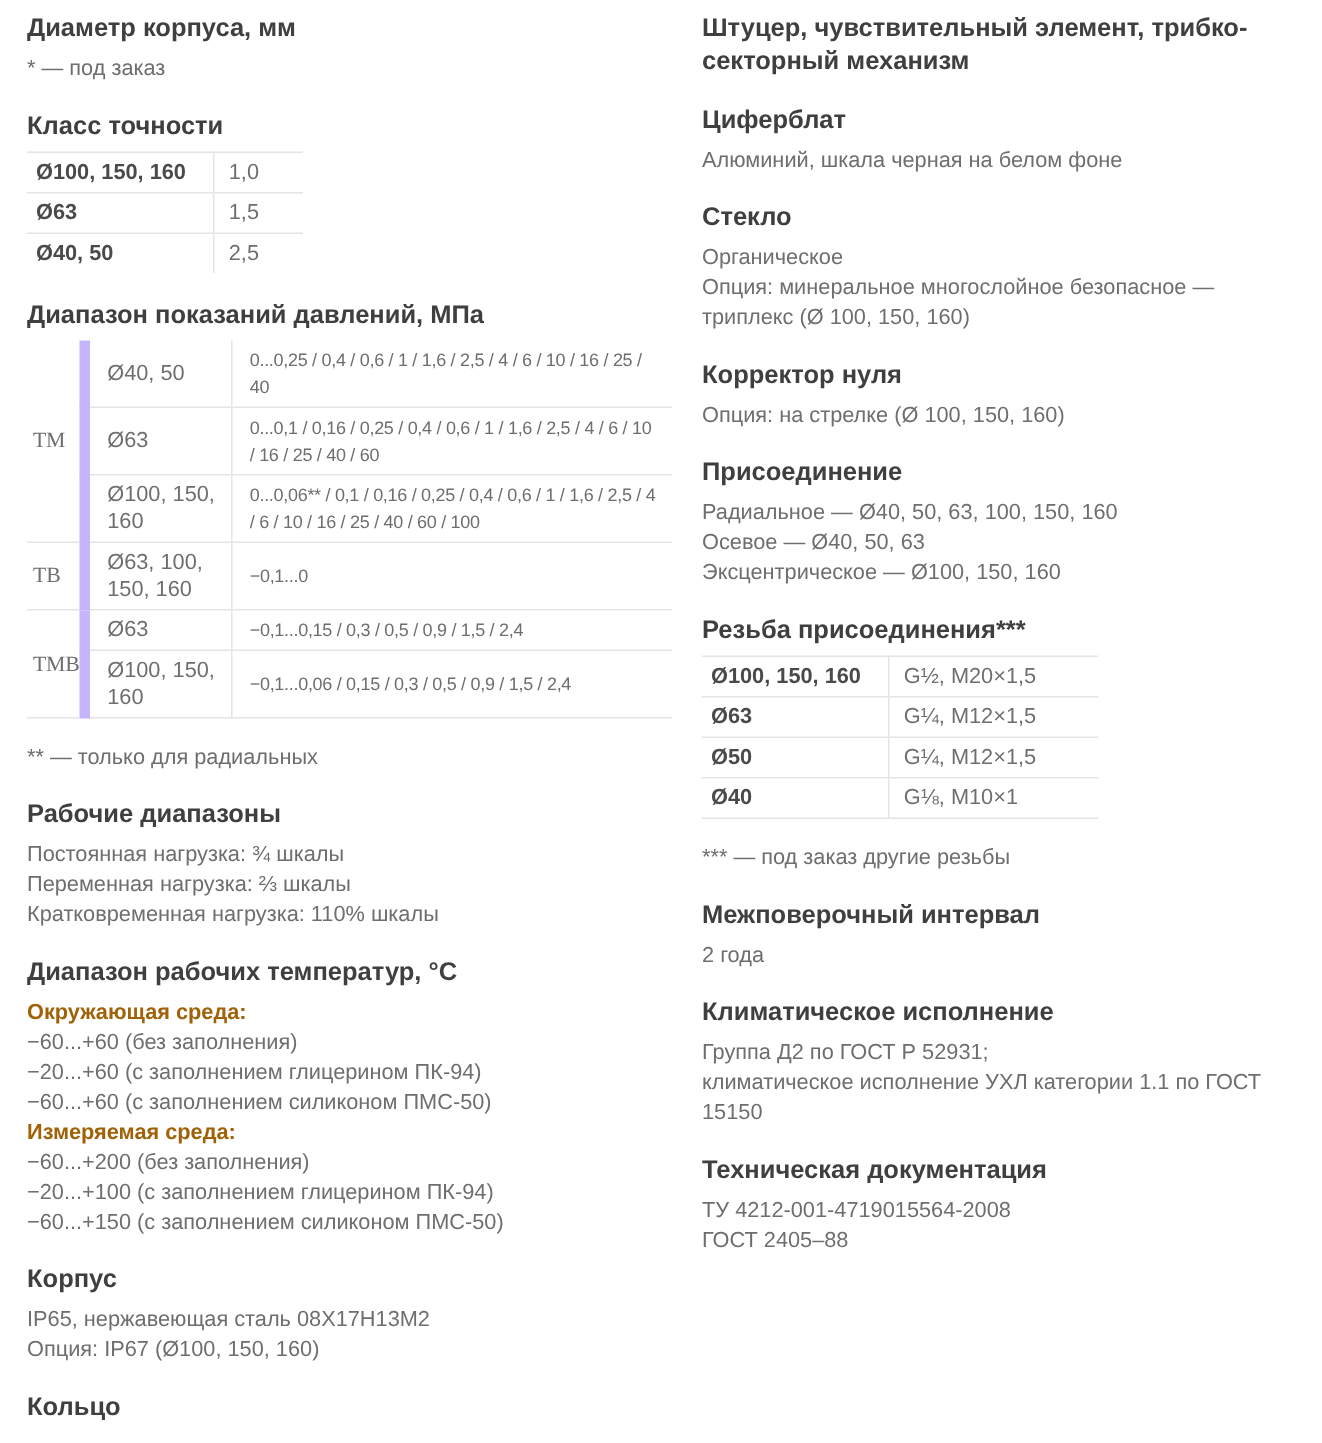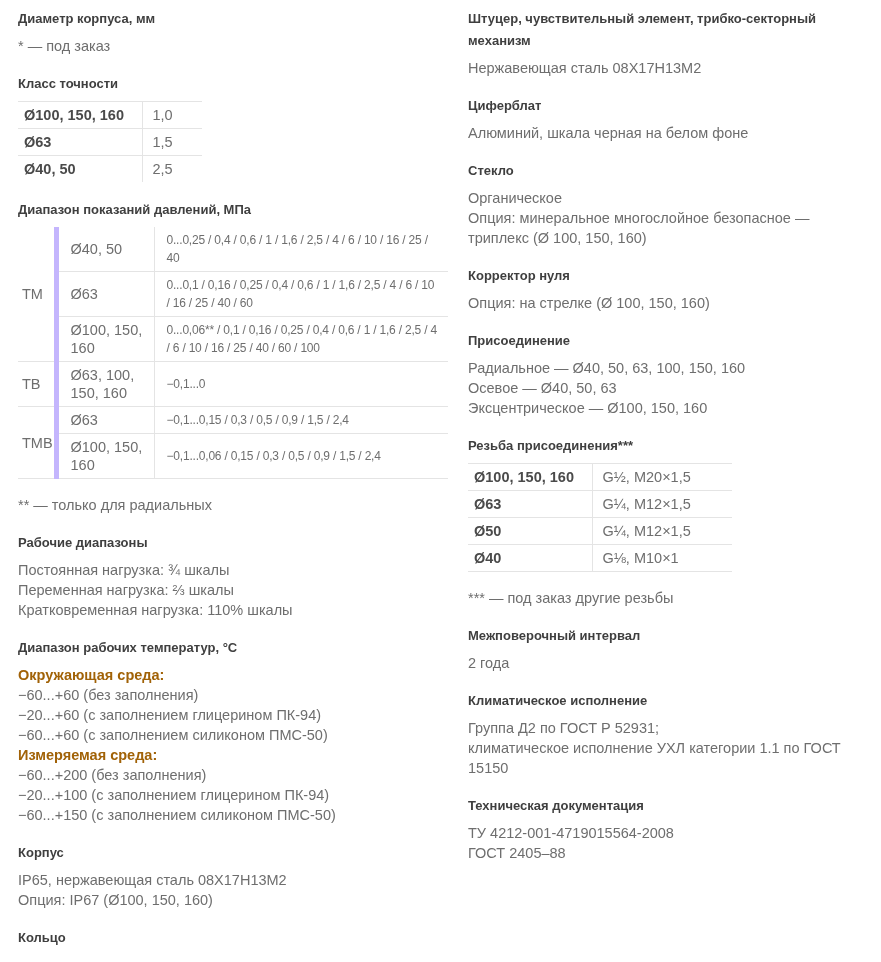--- a/index.html
+++ b/index.html
@@ -7,41 +7,41 @@
   body {
     width:881px; height:962px; overflow:hidden;
     font-family:"Liberation Sans","DejaVu Sans",sans-serif;
     font-size:14.5px; line-height:20px; color:#6e6e6e;
   }
   .page { display:flex; padding:8px 0 0 18px; }
   .col-left  { width:432px; flex:none; margin-right:18px; }
   .col-right { width:405px; flex:none; }
   .sec { margin-bottom:17px; }
   h2 {
-    font-size:13px; line-height:22px; font-weight:bold;
+    font-size:17px; line-height:22px; font-weight:bold;
     color:#3f3f3f; margin:0 0 6px 0;
   }
   .line { margin:0; }
   .sub { font-weight:bold; color:#a16207; }
   .note { margin-top:16px; }
   table { border-collapse:collapse; margin-top:5px; table-layout:fixed; }
   td { vertical-align:middle; }
 
   
   .kv-table td { padding:3px 10px; border-bottom:1px solid #e4e4e4; }
   .kv-table tr:first-child td { border-top:1px solid #e4e4e4; }
   .kv-table td.k { width:124px; font-weight:bold; color:#4a4a4a; padding-left:6px; border-right:1px solid #e4e4e4; }
   .kv-table td.v { width:60px; }
   .kv-table.no-bottom tr:last-child td { border-bottom:none; }
   .thread-table td.v { width:140px; }
 
   
   .pressure-table { width:430px; }
   .pressure-table td { padding:4px 8px; border-bottom:1px solid #e4e4e4; line-height:18px; }
-  .pressure-table td.model { width:38px; padding-left:4px; border-right:5px solid #c4b5fd; }
+  .pressure-table td.model { width:38px; padding-left:4px; border-right:7px solid #c4b5fd;font-family:Liberation Serif, serif; }
   .pressure-table td.diam  { width:98px; padding-left:12px; border-right:1px solid #e4e4e4; }
   .pressure-table td.ranges{ width:294px; padding-left:12px; font-size:12px; letter-spacing:-0.2px; }
 </style>
 </head>
 <body>
 
 <div class="page">
 
   <div class="col-left">
 
@@ -135,21 +135,20 @@
       <h2>Кольцо</h2>
 
     </div>
 
   </div>
 
   <div class="col-right">
 
     <div class="sec">
       <h2>Штуцер, чувствительный элемент, трибко-секторный механизм</h2>
-      <p class="line">Нержавеющая сталь 08Х17Н13М2</p>
     </div>
 
     <div class="sec">
       <h2>Циферблат</h2>
       <p class="line">Алюминий, шкала черная на белом фоне</p>
     </div>
 
     <div class="sec">
       <h2>Стекло</h2>
       <p class="line">Органическое</p>

